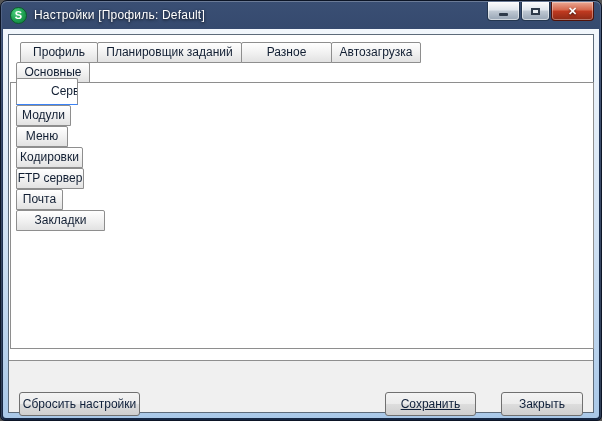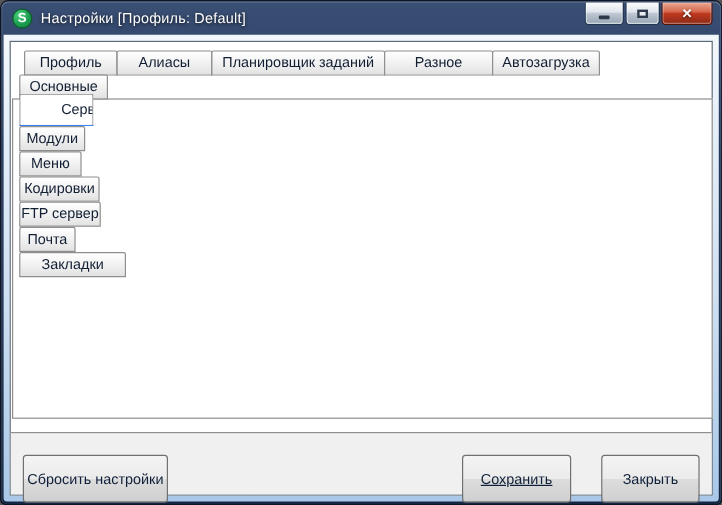--- a/index.html
+++ b/index.html
@@ -83,24 +83,24 @@
   .groupbox .legend{ position:absolute; top:-8px; left:9px; background:#fff;
     padding:0 4px; color:#152239; }
   .ports{ display:flex; justify-content:space-between; padding:13px 9px 0 9px; }
   .port{ display:flex; flex-direction:column; }
   .port label{ font-size:11px; color:#152239; margin-bottom:4px; white-space:nowrap; }
   .port input{ height:21px; border:1px solid #aeb4bb; border-radius:2px; background:#fff;
     text-align:center; font:11.5px "Liberation Sans",sans-serif; color:#10203a; outline:none; }
 
   .bottom-strip{ position:absolute; left:0; right:0; top:325px; bottom:0;
     background:#f0f0f0; border-top:1px solid #8f8f8f; }
-  .pushbtn{ position:absolute; height:40px; border:1px solid #707070; border-radius:3px;
+  .pushbtn{ position:absolute; height:24px; border:1px solid #707070; border-radius:3px;
     background:linear-gradient(#f4f4f4,#ebebeb 50%,#dddddd 50%,#cfcfcf);
     font:12px "Liberation Sans",sans-serif; color:#10203a;
-    display:flex; align-items:center; justify-content:center; cursor:default; }
+    display:flex; align-items:center; justify-content:center; cursor:default;margin-top:13px; }
 </style>
 </head>
 <body>
 
 <div class="window">
 
   <div class="titlebar">
     <div class="app-icon">S</div>
     <div class="title-text">Настройки [Профиль: Default]</div>
   </div>
@@ -115,21 +115,20 @@
     <div class="winbtn close">
       <span class="glyph-close">✕</span>
     </div>
   </div>
 
   <div class="frame">
     <div class="client">
 
       <div class="tabs-row1">
         <div class="tab" style="width:78px">Профиль</div>
-        <div class="tab" style="width:80px">Алиасы</div>
         <div class="tab" style="width:145px">Планировщик заданий</div>
         <div class="tab" style="width:91px">Разное</div>
         <div class="tab" style="width:90px">Автозагрузка</div>
       </div>
       <div class="tabs-row2">
         <div class="tab" style="width:74px">Основные</div>
         <div class="tab active" style="width:62px">Сервер</div>
         <div class="tab" style="width:55px">Модули</div>
         <div class="tab" style="width:52px">Меню</div>
         <div class="tab" style="width:67px">Кодировки</div>

